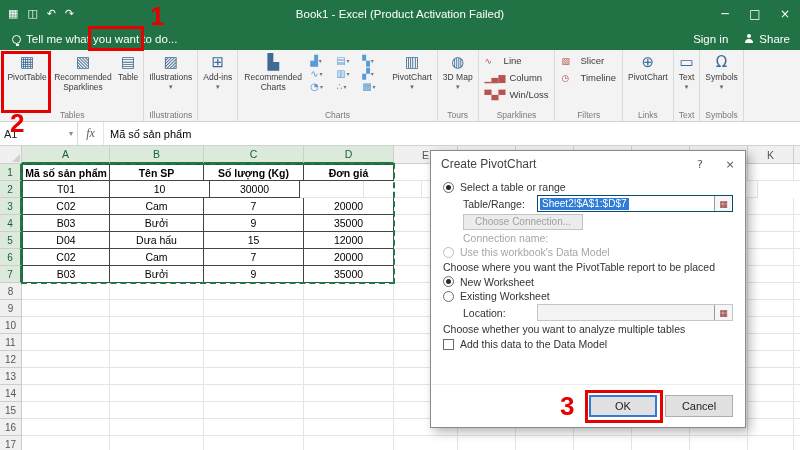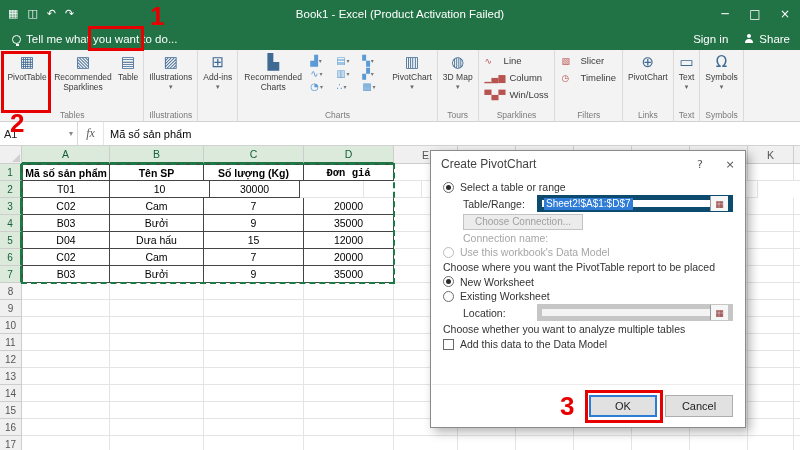--- a/index.html
+++ b/index.html
@@ -82,21 +82,21 @@
   .dlg-body { padding:2px 12px; height:206px; overflow:hidden; }
   .dsec { margin:2px 0 1px; line-height:13px; color:#333; }
   .drow { display:flex; align-items:center; gap:6px; margin:1.5px 0; min-height:13px; line-height:12px; }
   .indent { margin-left:20px; }
   .gray { color:#a6a6a6; }
   .radio { width:11px; height:11px; border:1px solid #6a6a6a; border-radius:50%; background:#fff; flex:none; position:relative; }
   .radio.on::after { content:""; position:absolute; left:2px; top:2px; width:5px; height:5px; border-radius:50%; background:#2b2b2b; }
   .radio.dis { border-color:#bcbcbc; }
   .checkbox { width:11px; height:11px; border:1px solid #6a6a6a; background:#fff; flex:none; }
   .flabel { width:68px; flex:none; }
-  .dinput { flex:1; height:17px; border:5px solid #0c4a6e; display:flex; align-items:center; padding-left:2px; background:#fff; }
+  .dinput { flex:1; height:17px; border:1px solid #0c4a6e; display:flex; align-items:center; padding-left:2px; background:#fff; }
   .dinput.dis { background:#f3f3f3; border-color:#c6c6c6; }
   .selval { background:#2e7cd6; color:#fff; padding:0 2px; font-size:10px; white-space:nowrap; }
   .picker { margin-left:auto; width:18px; height:15px; border-left:1px solid #9a9a9a; display:flex; align-items:center; justify-content:center; font-size:9px; color:#8b2f2f; background:#f6f6f6; font-family:"DejaVu Sans",sans-serif; flex:none; }
   .dbtn { height:16px; width:120px; background:#ececec; border:1px solid #c3c3c3; color:#a0a0a0; display:flex; align-items:center; justify-content:center; font-size:10px; }
   .dlg-sep { position:absolute; left:1px; right:1px; bottom:42px; border-top:1px solid #ececec; }
   .dlg-buttons { position:absolute; right:12px; bottom:10px; display:flex; gap:8px; }
   .btn { width:68px; height:22px; background:#e1e1e1; border:1px solid #adadad; display:flex; align-items:center; justify-content:center; font-size:11px; color:#222; }
   .btn.ok { border:1px solid #2e7cd6; box-shadow:inset 0 0 0 1px #2e7cd6; }
 
   
@@ -331,21 +331,21 @@
           <div class="colh" style="width: 58px;">L</div>
         </div>
     </div>
     <div class="gridbody" id="gridrows">
       <div class="marquee"></div>
     <div class="grow">
           <div class="rowh selh">1</div>
           <div class="cell tbl r0 hd c0" style="width: 88px;">Mã số sản phẩm</div>
           <div class="cell tbl r0 hd" style="width: 94px;">Tên SP</div>
           <div class="cell tbl r0 hd" style="width: 100px;">Số lượng (Kg)</div>
-          <div class="cell tbl r0 hd" style="width: 90px; font-family: Liberation Mono, monospace;">Đơn giá</div>
+          <div class="cell tbl r0 hd" style="width: 90px;">Đơn giá</div>
           <div class="cell" style="width: 64px;"></div>
           <div class="cell" style="width: 58px;"></div>
           <div class="cell" style="width: 58px;"></div>
           <div class="cell" style="width: 58px;"></div>
           <div class="cell" style="width: 58px;"></div>
           <div class="cell" style="width: 58px;"></div>
           <div class="cell" style="width: 46px;"></div>
           <div class="cell" style="width: 58px;"></div>
         </div>
         <div class="grow">

